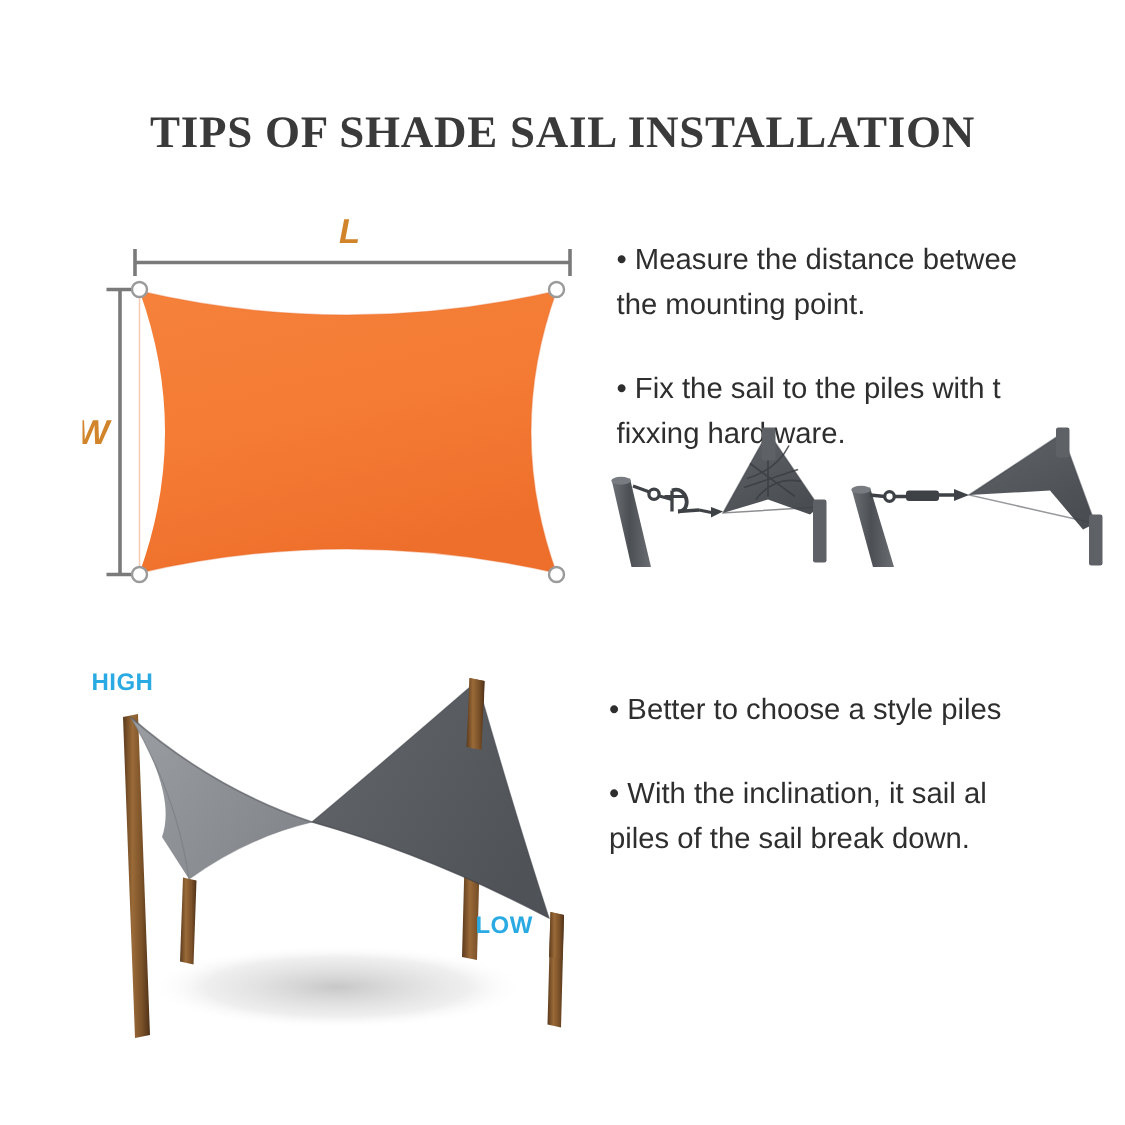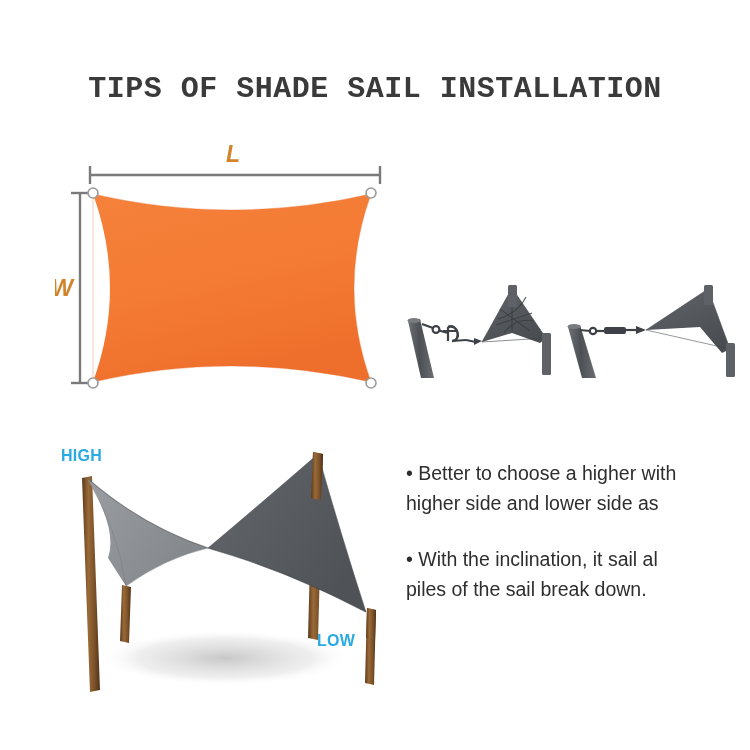--- a/index.html
+++ b/index.html
@@ -26,21 +26,21 @@
   .title {
     position: absolute;
     top: 72px;
     left: 0;
     width: 750px;
     text-align: center;
     font-size: 30px;
     font-weight: bold;
     letter-spacing: 0.5px;
     color: #3a3a3a;
-    font-family: Liberation Mono, monospace;
+    font-family: Liberation Serif, serif;
     white-space: nowrap;
   }
 
   
   .sail-fig {
     position: absolute;
     left: 55px;
     top: 140px;
     width: 350px;
     height: 260px;
@@ -90,21 +90,21 @@
 
   .hl-label {
     position: absolute;
     font-size: 16px;
     font-weight: bold;
     color: #29AAE3;
     font-family: "Liberation Sans", sans-serif;
     letter-spacing: 0.3px;
   }
   #label-high { left: 61px; top: 447px; }
-  #label-low  { left: 317px; top: 609px; margin-top: 23px; }
+  #label-low  { left: 317px; top: 609px; }
 
   
   #text-bottom {
     left: 406px;
     top: 458px;
     width: 344px;
   }
 </style>
 </head>
 <body>
@@ -157,20 +157,30 @@
           <circle cx="316" cy="243" r="5" fill="#ffffff" stroke="#9a9a9a" stroke-width="1.6"></circle>
         </g>
       </g>
 
       <text x="178" y="22" text-anchor="middle" font-family="Liberation Sans, sans-serif" font-size="23" font-weight="bold" font-style="italic" fill="#D2842B" id="svg-L">L</text>
 
       <text x="7" y="156" text-anchor="middle" font-family="Liberation Sans, sans-serif" font-size="23" font-weight="bold" font-style="italic" fill="#D2842B" id="svg-W">W</text>
     </svg>
   </div>
 
+  <div class="text-block" id="text-top">
+    <div class="para">
+      <span class="ln">• Measure the distance betwee</span>
+      <span class="ln">the mounting point.</span>
+    </div>
+    <div class="para">
+      <span class="ln">• Fix the sail to the piles with t</span>
+      <span class="ln">fixxing hard ware.</span>
+    </div>
+  </div>
 
   <div class="hardware">
     <svg width="350" height="95" viewBox="0 0 350 95" xmlns="http://www.w3.org/2000/svg">
       <defs>
         <linearGradient id="poleG" x1="0" y1="0" x2="1" y2="0">
           <stop offset="0%" stop-color="#6d7175"></stop>
           <stop offset="45%" stop-color="#4c5054"></stop>
           <stop offset="100%" stop-color="#6a6e72"></stop>
         </linearGradient>
         <linearGradient id="sailG" x1="0" y1="0" x2="0.6" y2="1">
@@ -310,22 +320,21 @@
       <path d="M 337 168 L 346 170 L 345 200 L 336 198 Z" fill="url(#poleWood)"></path>
     </svg>
   </div>
 
   <div class="hl-label" id="label-high">HIGH</div>
 
   <div class="hl-label" id="label-low">LOW</div>
 
   <div class="text-block" id="text-bottom">
     <div class="para">
-      <span class="ln">• Better to choose a higher with</span>
-      <span class="ln">higher side and lower side as</span>
+      <span class="ln">• Better to choose a style piles</span>
     </div>
     <div class="para">
       <span class="ln">• With the inclination, it sail al</span>
       <span class="ln">piles of the sail break down.</span>
     </div>
   </div>
 
 </div>
 
 </body></html>

